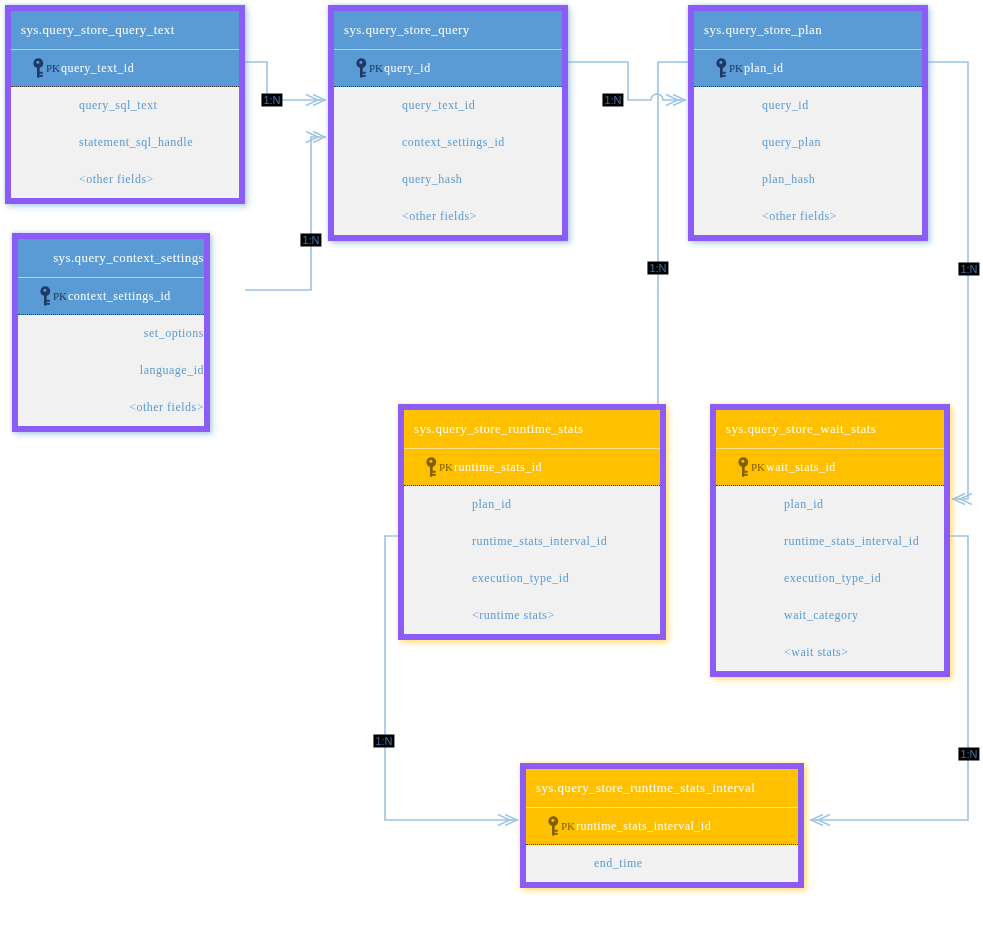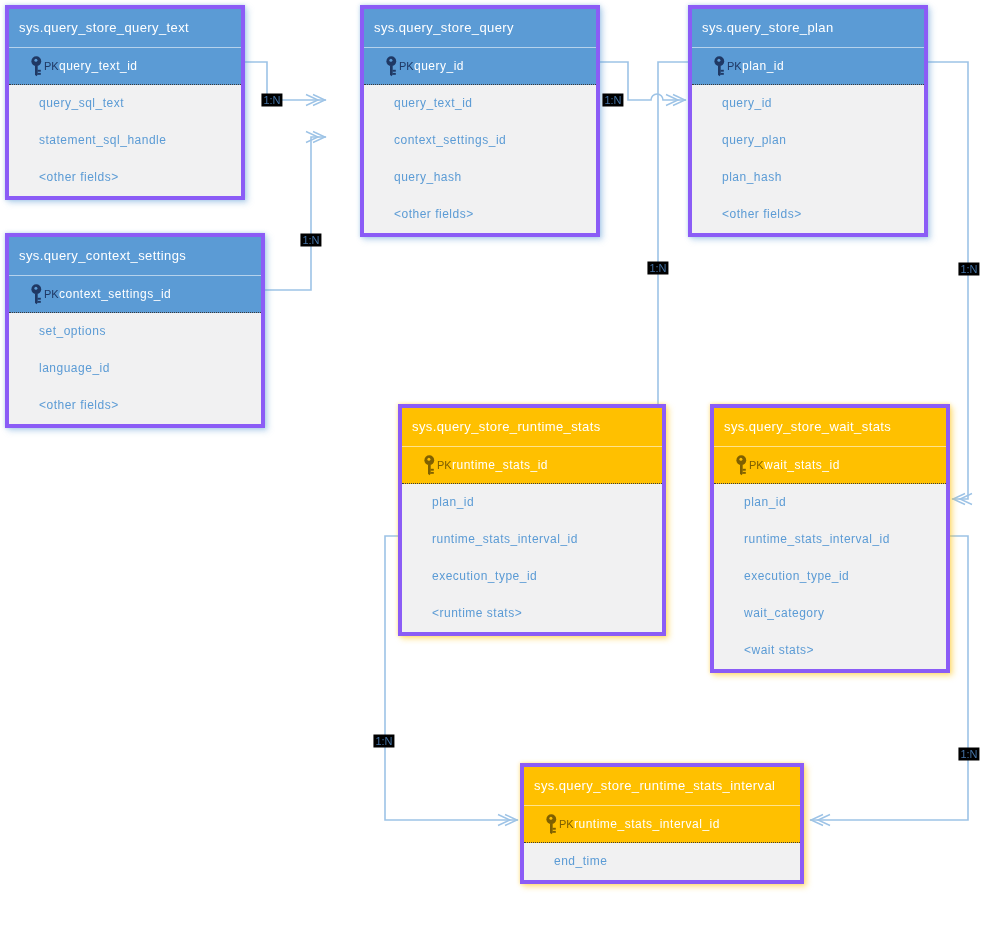--- a/index.html
+++ b/index.html
@@ -13,40 +13,40 @@
     --label-text:#4472a4;
   }
   html,body{margin:0;padding:0;background:#ffffff;}
   #canvas{
     position:relative;width:983px;height:933px;overflow:hidden;
     font-family:"Liberation Sans", sans-serif;background:#ffffff;
   }
   .wires{position:absolute;left:0;top:0;}
   .wire path{fill:none;stroke:var(--line);stroke-width:1.6px;}
   .wire path.arrow{stroke-width:1.4px;}
-  .table{position:absolute;border:4px solid #8b5cf6;box-sizing:border-box;}
+  .table{position:absolute;border:6px solid #8b5cf6;box-sizing:border-box;font-family:Liberation Serif, serif;}
   .table.blue{box-shadow:0 0 4px rgba(91,155,213,.40), 3px 3px 6px rgba(91,155,213,.35);}
   .table.orange{box-shadow:0 0 4px rgba(255,192,0,.45), 3px 3px 6px rgba(255,192,0,.40);}
   .t-header{height:38px;line-height:38px;padding-left:10px;color:#fff;font-size:13px;
     white-space:nowrap;overflow:hidden;letter-spacing:.4px;}
   .table.blue .t-header,.table.blue .t-pk{background:var(--blue-header);}
   .table.orange .t-header,.table.orange .t-pk{background:var(--orange-header);}
   .t-pk{height:38px;display:flex;align-items:center;position:relative;padding-left:21px;
     border-top:1px solid rgba(255,255,255,.55);border-bottom:1px dotted #3a3a3a;box-sizing:border-box;}
   .key-icon{flex:0 0 auto;}
   .table.blue .key-icon{color:var(--pk-text-blue);}
   .table.orange .key-icon{color:var(--pk-text-orange);}
   .table.blue .key-hole{fill:var(--blue-header);}
   .table.orange .key-hole{fill:var(--orange-header);}
   .pk-label{font-size:11px;margin-left:1px;}
   .table.blue .pk-label{color:var(--pk-text-blue);}
   .table.orange .pk-label{color:var(--pk-text-orange);}
   .pk-field{position:absolute;left:50px;color:#ffffff;font-size:12px;letter-spacing:.5px;white-space:nowrap;}
   .t-body{background:var(--body-bg);}
-  .t-field{height:37px;line-height:37px;padding-left:30px;color:var(--field-text);
+  .t-field{height:37px;line-height:37px;padding-left:68px;color:var(--field-text);
     font-size:12px;letter-spacing:.5px;white-space:nowrap;}
   .card-label{position:absolute;transform:translate(-50%,-50%);font-size:11px;
     color:var(--label-text);background:#000000;padding:0 2px;line-height:13px;white-space:nowrap;}
 </style>
 </head>
 <body>
 
 <div id="canvas">
 
   <svg class="wires" width="983" height="933">
@@ -93,21 +93,21 @@
       <span class="pk-label">PK</span>
       <span class="pk-field">query_text_id</span>
     </div>
     <div class="t-body">
       <div class="t-field">query_sql_text</div>
       <div class="t-field">statement_sql_handle</div>
       <div class="t-field">&lt;other fields&gt;</div>
     </div>
   </div>
 
-  <div class="table blue" style="left:328px;top:5px;width:240px;margin-left:32px;">
+  <div class="table blue" style="left:328px;top:5px;width:240px;">
     <div class="t-header">sys.query_store_query</div>
     <div class="t-pk">
       <svg class="key-icon" width="13" height="21" viewBox="0 0 13 21" aria-hidden="true">
         <circle cx="6.3" cy="5.2" r="4.9" fill="currentColor"></circle>
         <circle class="key-hole" cx="5.9" cy="4.3" r="1.5"></circle>
         <path d="M5 9.4 h2.7 v9.4 l-1.35 1.4 -1.35 -1.4 Z" fill="currentColor"></path>
         <rect x="7.5" y="13.8" width="3.3" height="1.9" fill="currentColor"></rect>
         <rect x="7.5" y="16.9" width="3.3" height="1.9" fill="currentColor"></rect>
       </svg>
       <span class="pk-label">PK</span>
@@ -135,21 +135,21 @@
       <span class="pk-field">plan_id</span>
     </div>
     <div class="t-body">
       <div class="t-field">query_id</div>
       <div class="t-field">query_plan</div>
       <div class="t-field">plan_hash</div>
       <div class="t-field">&lt;other fields&gt;</div>
     </div>
   </div>
 
-  <div class="table blue" style="left:5px;top:233px;width:260px;">
+  <div class="table blue" style="left:12px;top:233px;width:198px;text-align:right;">
     <div class="t-header">sys.query_context_settings</div>
     <div class="t-pk">
       <svg class="key-icon" width="13" height="21" viewBox="0 0 13 21" aria-hidden="true">
         <circle cx="6.3" cy="5.2" r="4.9" fill="currentColor"></circle>
         <circle class="key-hole" cx="5.9" cy="4.3" r="1.5"></circle>
         <path d="M5 9.4 h2.7 v9.4 l-1.35 1.4 -1.35 -1.4 Z" fill="currentColor"></path>
         <rect x="7.5" y="13.8" width="3.3" height="1.9" fill="currentColor"></rect>
         <rect x="7.5" y="16.9" width="3.3" height="1.9" fill="currentColor"></rect>
       </svg>
       <span class="pk-label">PK</span>

